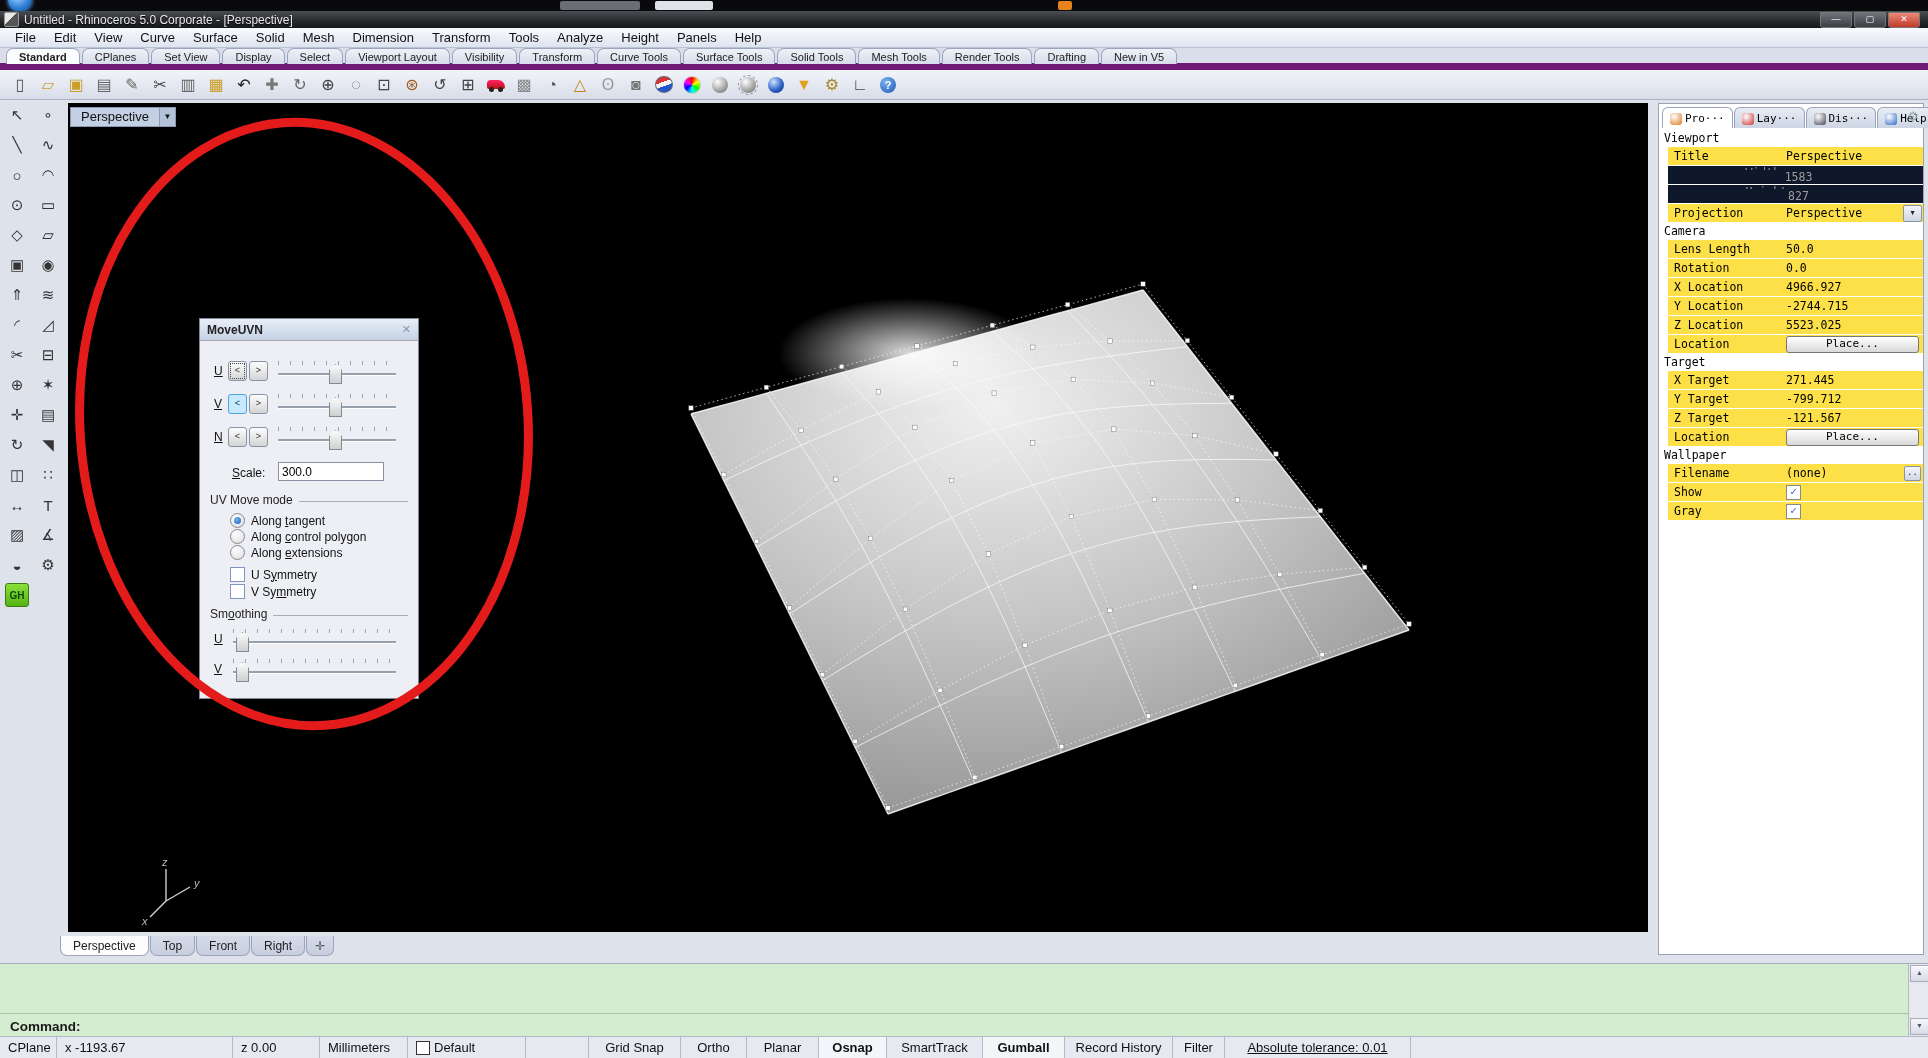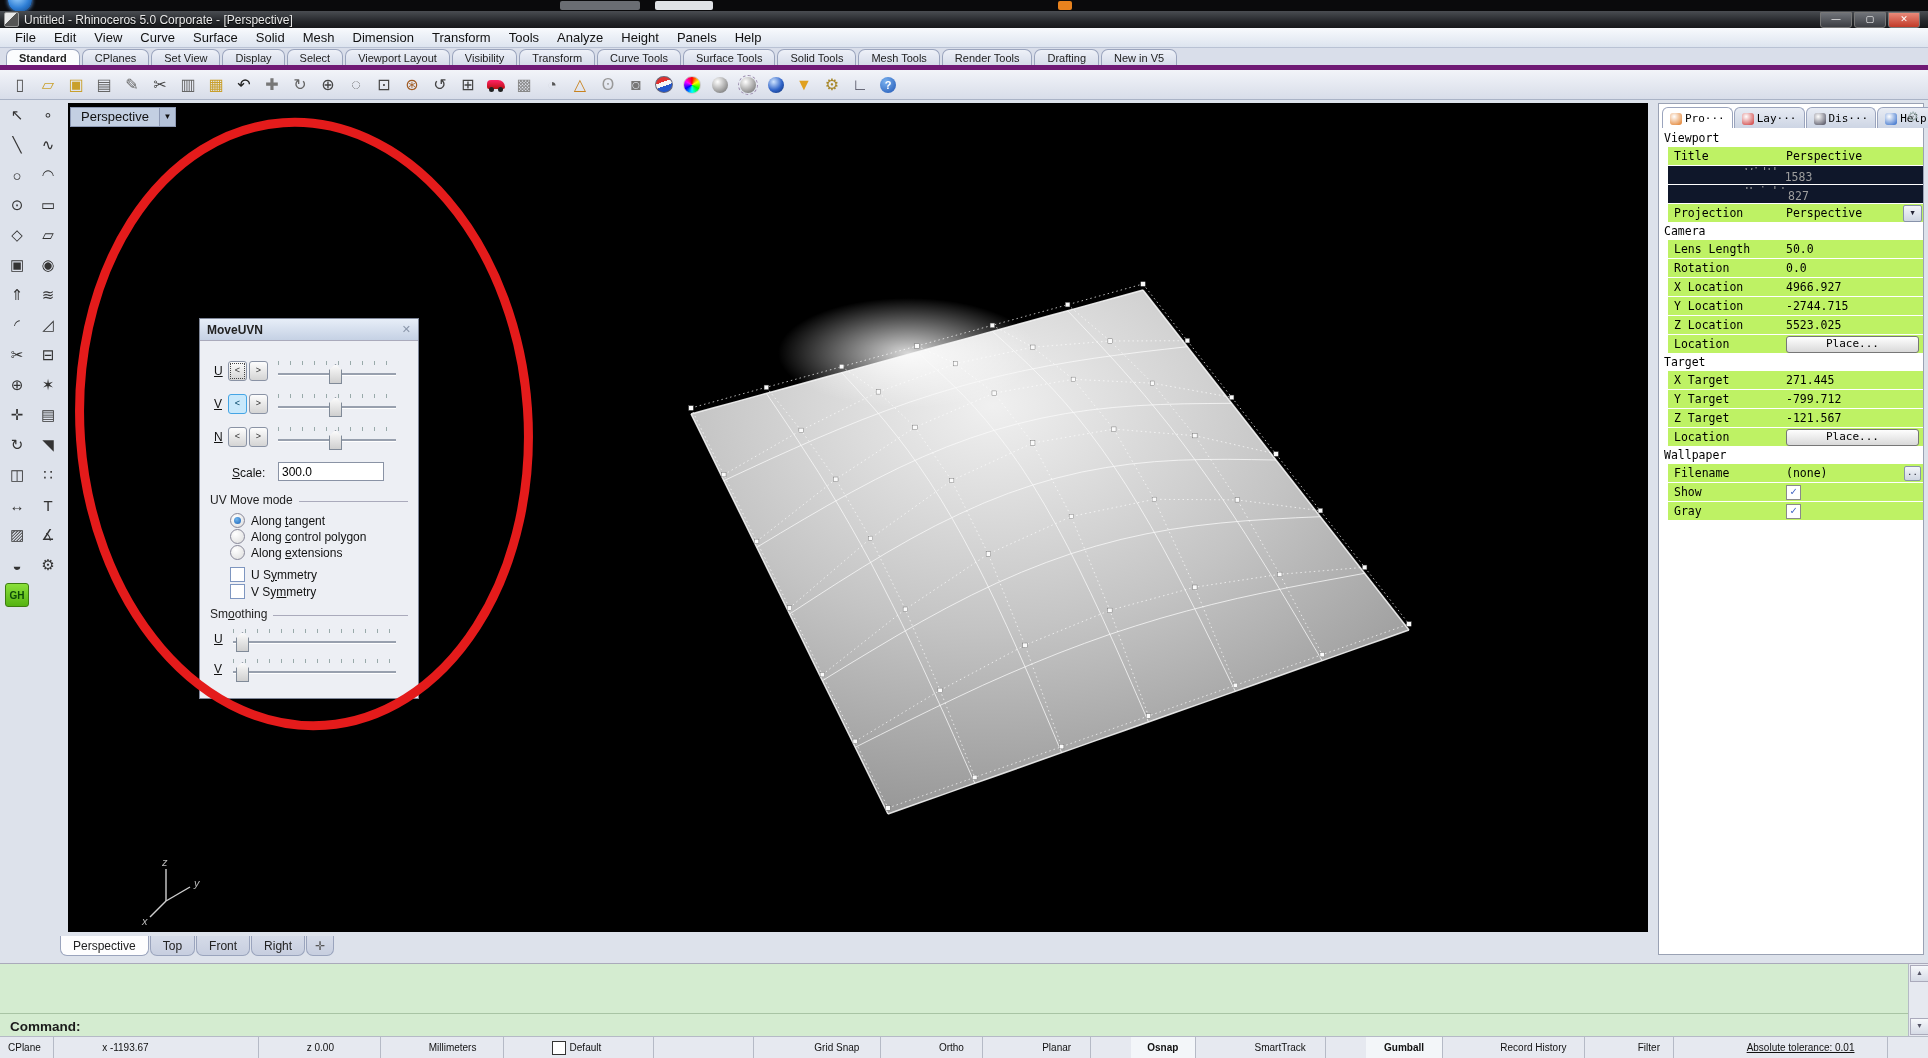--- a/index.html
+++ b/index.html
@@ -22,22 +22,22 @@
   .winbtn{width:30px;height:14px;border-radius:0 0 3px 3px;border:1px solid #777;color:#fff;
      font-size:9px;line-height:12px;text-align:center;background:linear-gradient(#707379,#3b3d42);}
   .winbtn.close{background:linear-gradient(#e98a7a,#c23a28);}
 
   
   #menubar{left:0;top:28px;width:1928px;height:20px;background:linear-gradient(#f8fafd,#dde4ef);
      border-bottom:1px solid #b9c2d4;display:flex;align-items:center;padding-left:6px;box-sizing:border-box;}
   .menu-item{font-size:13px;color:#111;padding:1px 9px;border-radius:2px;}
 
   
-  #tabrow{left:0;top:48px;width:1928px;height:22px;background:#d9deea;border-bottom:5px solid #701a75;
-     display:flex;align-items:center;padding-left:6px;box-sizing:border-box;}
+  #tabrow{left:0;top:48px;width:1928px;height:22px;background:#d9deea;border-bottom:7px solid #701a75;
+     display:flex;align-items:flex-start;padding-left:6px;box-sizing:border-box;}
   .gtab{font-size:11px;color:#222;padding:2px 12px 1px;margin-right:2px;border:1px solid #9aa4bd;border-bottom:none;
      border-radius:7px 7px 0 0;background:linear-gradient(#eef1f8,#d6dcea);white-space:nowrap;}
   .gtab.active{background:#fbfcfe;font-weight:bold;}
 
   
   #iconrow{left:0;top:70px;width:1928px;height:30px;background:linear-gradient(#f2f4f9,#d8dde9);
      border-bottom:1px solid #aab3c6;display:flex;align-items:center;padding-left:8px;box-sizing:border-box;}
   .tb-icon{width:24px;height:24px;margin-right:4px;display:flex;align-items:center;justify-content:center;
      font-size:16px;border-radius:3px;}
   .mini-car{width:18px;height:9px;background:linear-gradient(#f26,#b11);border-radius:4px 7px 2px 2px;position:relative;}
@@ -80,21 +80,21 @@
      border:1px solid #9aa4bd;border-bottom:none;border-radius:6px 6px 0 0;background:linear-gradient(#e8ecf4,#cdd5e4);
      font-family:"DejaVu Sans Mono",monospace;}
   .ptab.active{background:#fff;}
   .ptab-ico{width:12px;height:12px;border-radius:3px;}
   #rp-gear{position:absolute;right:4px;top:5px;color:#9aa;font-size:13px;}
   #rp-body{position:absolute;left:0;top:26px;width:100%;bottom:0;font-family:"DejaVu Sans Mono",monospace;font-size:11.5px;overflow:hidden;}
   .sec-header{height:17px;line-height:17px;padding-left:5px;color:#000;background:#fff;}
   .prow{display:flex;height:18px;align-items:center;margin-left:9px;border-bottom:1px solid #fff;}
   .prow .lbl{width:112px;padding-left:6px;box-sizing:border-box;white-space:nowrap;overflow:hidden;}
   .prow .val{flex:1;padding-left:6px;display:flex;align-items:center;position:relative;height:100%;box-sizing:border-box;}
-  .prow.green{background:#bef264;}
+  .prow.green{background:#fde047;}
   .prow.gray{background:#0f172a;color:#9e9e9e;flex-direction:column;}
   .pbtn{flex:1;margin:1px 4px 1px 0;height:15px;border:1px solid #777;border-radius:3px;
      background:linear-gradient(#fefefe,#d9d9d9);text-align:center;font-size:11px;line-height:14px;color:#000;
      font-family:"DejaVu Sans Mono",monospace;}
   .pdrop{position:absolute;right:1px;top:1px;width:17px;height:15px;border:1px solid #8893aa;border-radius:2px;
      background:linear-gradient(#f4f6fa,#cfd6e2);font-size:7px;line-height:14px;text-align:center;color:#223;}
   .pmore{position:absolute;right:2px;top:2px;width:15px;height:13px;border:1px solid #8893aa;border-radius:2px;
      background:linear-gradient(#f4f6fa,#cfd6e2);font-size:9px;line-height:11px;text-align:center;color:#223;}
   .pcb{width:13px;height:13px;background:#fff;border:1px solid #8a8a8a;color:#3a5fc0;font-size:11px;font-weight:bold;
      line-height:12px;text-align:center;}
@@ -134,21 +134,21 @@
   .cmdline{font-size:13.5px;color:#1a1a1a;padding:4px 0 0 10px;height:20px;}
   #cmd-divider{position:absolute;left:0;top:49px;width:1908px;height:1px;background:#a8c4a4;}
   #cmd-prompt{position:absolute;left:0;top:51px;font-weight:bold;}
   #cmd-scroll{position:absolute;right:0;top:0;width:19px;height:73px;background:#e6e9f0;border-left:1px solid #b5bac6;}
   .scr-btn{width:17px;height:15px;margin:1px;background:linear-gradient(#f6f8fb,#d6dbe6);border:1px solid #aab;
      font-size:7px;text-align:center;line-height:13px;color:#556;}
   #cmd-scroll .scr-btn.dn{position:absolute;bottom:1px;left:0;}
 
   
   #statusbar{left:0;top:1036px;width:1928px;height:22px;background:#e6e9f0;border-top:1px solid #b5bac6;
-     display:flex;align-items:stretch;font-size:10px;color:#111;box-sizing:border-box;gap:40px;}
+     display:flex;align-items:stretch;font-size:13px;color:#111;box-sizing:border-box;}
   .sb-cell{border-right:1px solid #b5bac6;display:flex;align-items:center;padding:0 8px;white-space:nowrap;box-sizing:border-box;}
   .sb-cell.bold{font-weight:bold;background:#f3f6f9;}
   .sb-check{width:12px;height:12px;border:1px solid #333;background:#fff;margin-right:4px;}
   .sb-fill{flex:1;}
 
   
   #annotation-svg{left:0;top:0;width:1928px;height:1058px;pointer-events:none;z-index:60;}
   #axis-svg{left:70px;top:752px;pointer-events:none;}
 </style>
 </head>

